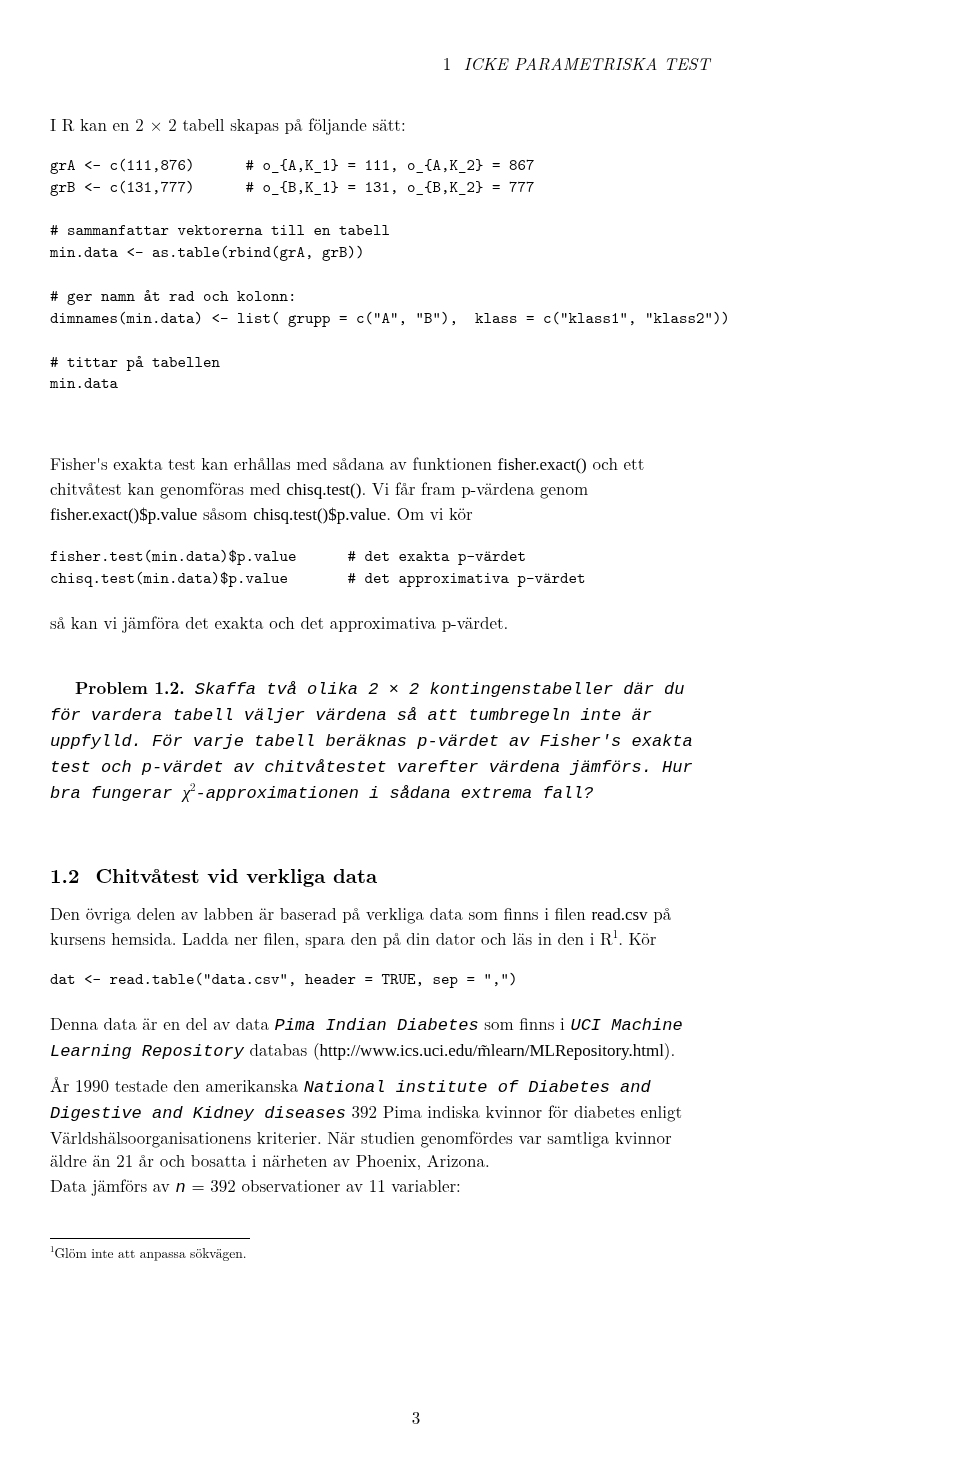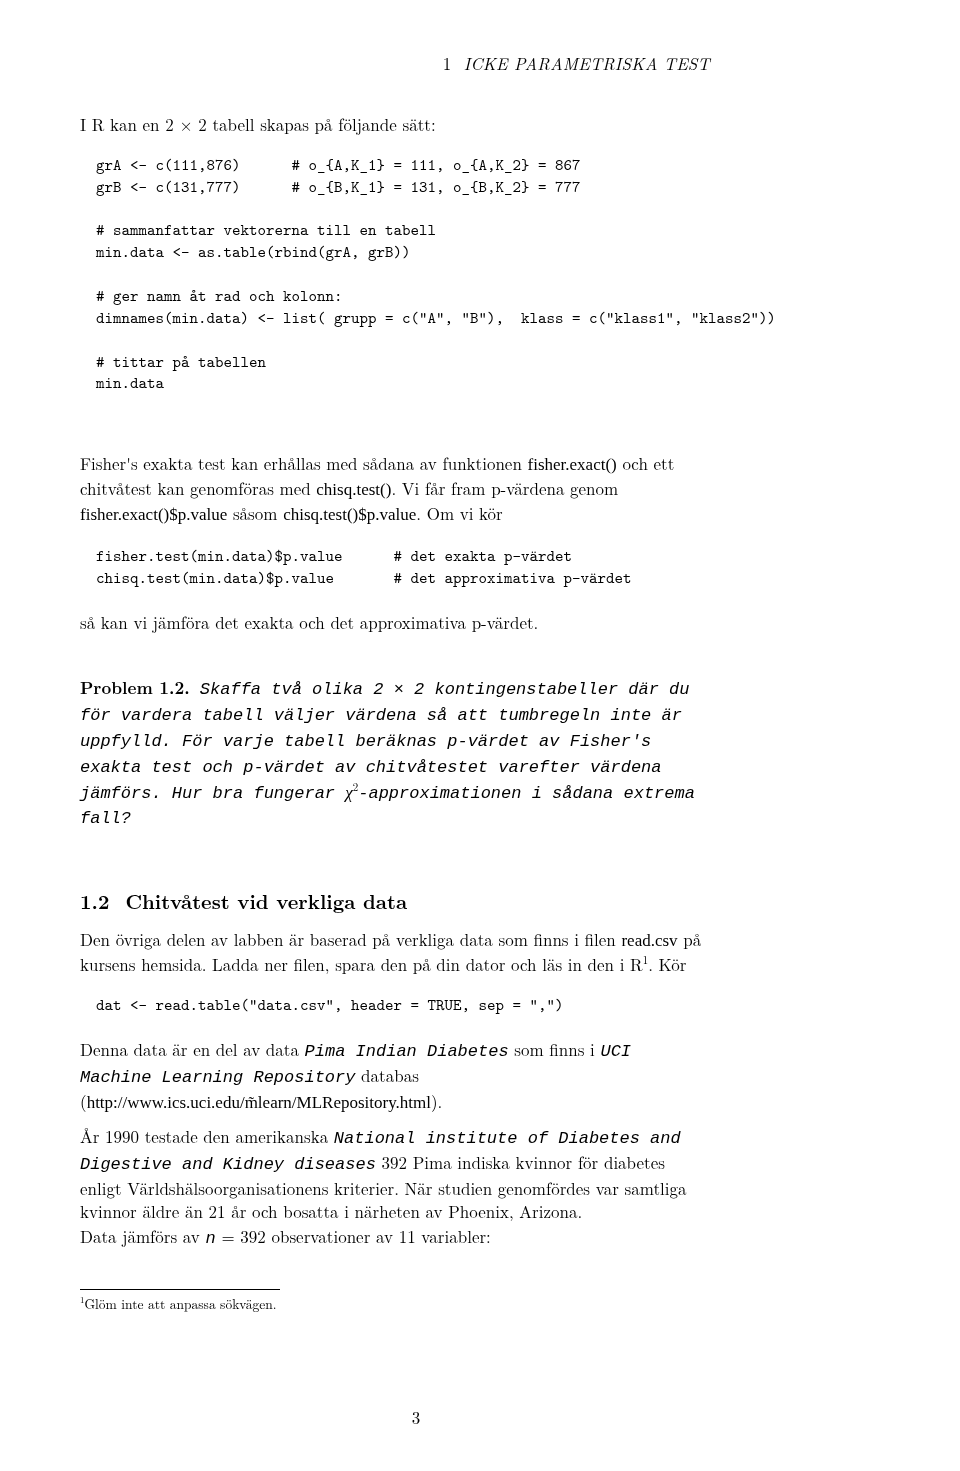--- a/index.html
+++ b/index.html
@@ -5,47 +5,47 @@
   @page { margin: 0; }
   body {
     margin: 0;
     background: #ffffff;
     font-family: "Latin Modern Roman", "Computer Modern", Georgia, serif;
     color: #000;
   }
   .page {
     width: 832px;
     min-height: 1471px;
-    padding: 52px 122px 60px 80px;
+    padding: 52px 122px 60px 50px;
     box-sizing: border-box;
     position: relative;
     font-size: 17px;
     line-height: 1.35;
   }
   .running-head {
     text-align: right;
     font-style: italic;
     font-size: 17px;
     letter-spacing: 0.2px;
     margin-bottom: 38px;
   }
   .running-head .num { font-style: normal; margin-right: 6px; }
   .para { margin: 0 0 18px 0; text-align: left; }
   .code-block {
     font-family: "Latin Modern Mono", "Courier New", monospace;
     font-size: 16.2px;
     white-space: pre;
     line-height: 1.35;
-    margin: 14px 0 22px 16px;
+    margin: 14px 0 22px 0;
   }
   .tt { font-family: Liberation Serif, serif; font-size: 17px; }
   .bigskip { height: 24px; }
   .biggerskip { height: 36px; }
   .em { font-style: italic; font-family: Liberation Mono, monospace; }
-  .bold { font-weight: bold; }
+  .bold { font-weight: bold; margin-left: 25px; }
   .subsection-title {
     font-weight: bold;
     font-size: 20px;
     margin: 56px 0 14px 0;
   }
   .subsection-title .num { margin-right: 16px; }
   sup.fn { font-size: 11px; vertical-align: super; line-height: 0; }
   .footnote-rule {
     border: none;
     border-top: 0.8px solid #000;

